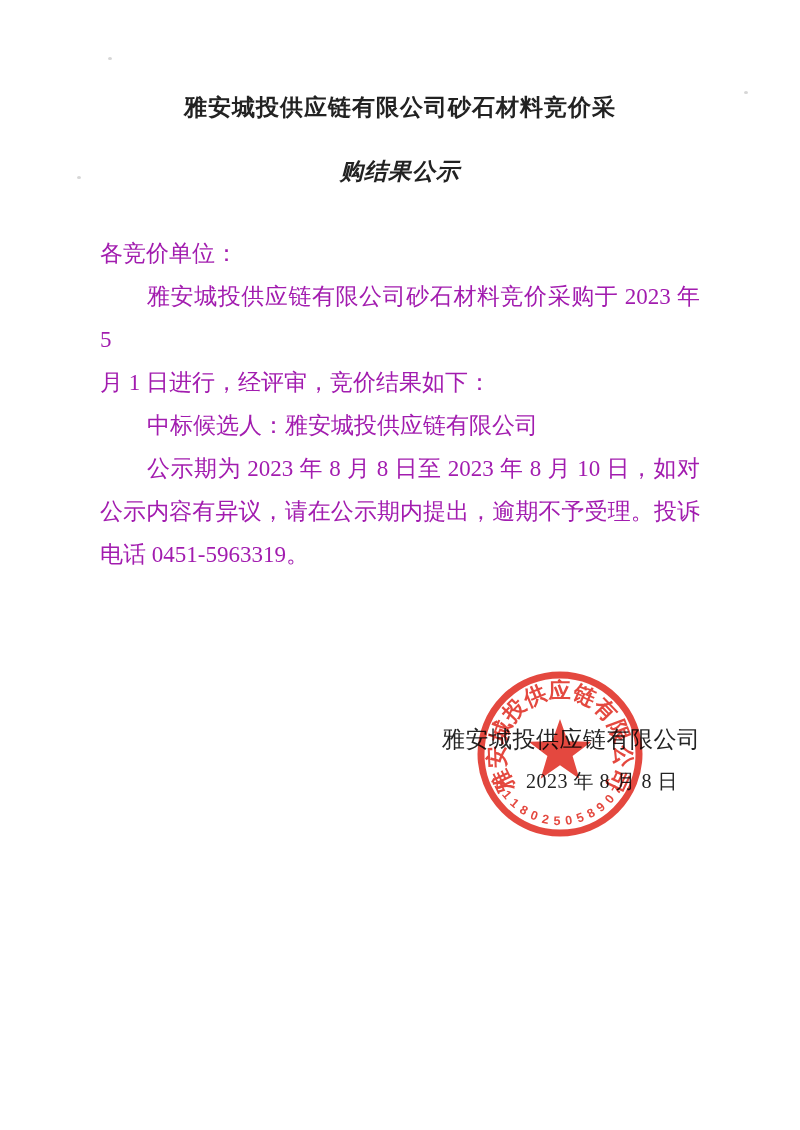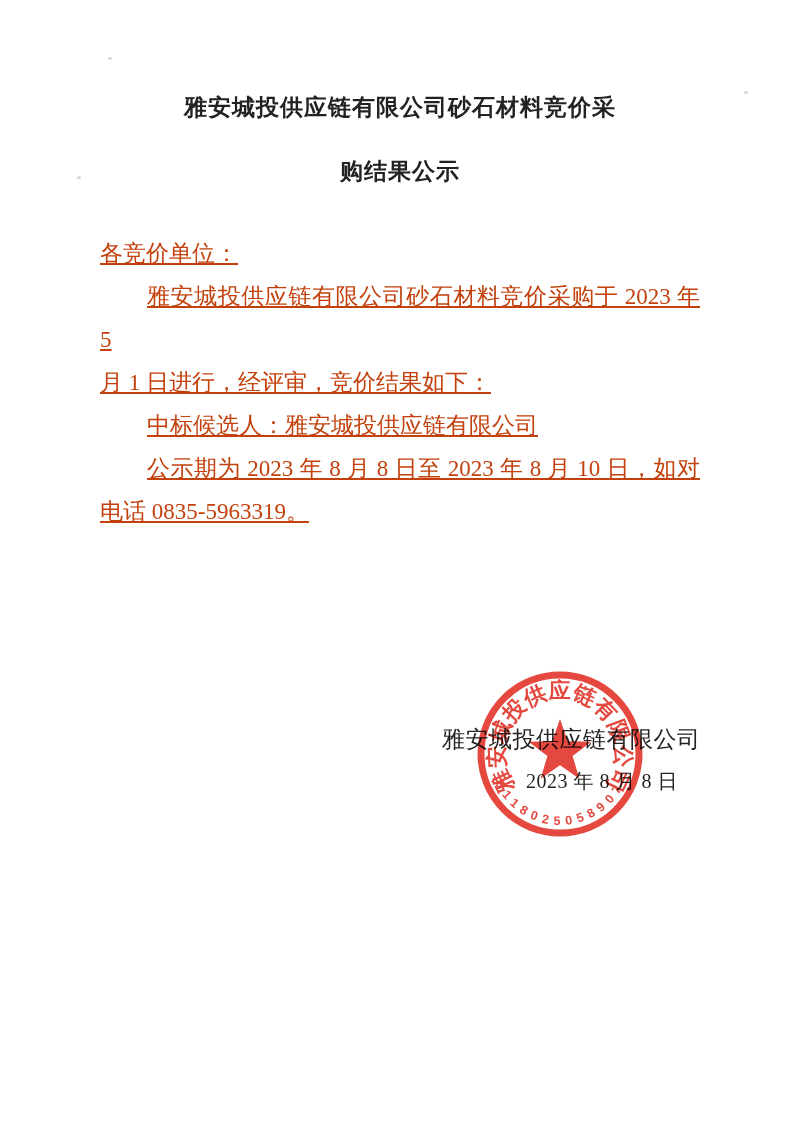--- a/index.html
+++ b/index.html
@@ -18,30 +18,29 @@
     position: absolute;
     left: 0;
     width: 800px;
     text-align: center;
     font-size: 23px;
     font-weight: bold;
     letter-spacing: 1px;
     color: #222;
   }
   .doc-title.line1 { top: 92px; }
-  .doc-title.line2 { top: 156px; }
+  .doc-title.line2 { top: 156px; font-style: italic; }
   .body-block {
     position: absolute;
     left: 100px;
     top: 232px;
     width: 600px;
     font-size: 23px;
     line-height: 43px;
-    color: #c2410c;
-    text-decoration: underline;
+    color: #a21caf;
   }
   .body-line { text-align: left; }
   .body-line.indent { text-indent: 47px; }
   .body-line.fill { text-align: justify; text-align-last: justify; }
   .signature-company {
     position: absolute;
     left: 442px;
     top: 724px;
     font-size: 23px;
     letter-spacing: 0.5px;
@@ -85,21 +84,22 @@
 
   <div class="doc-title line1">雅安城投供应链有限公司砂石材料竞价采</div>
   <div class="doc-title line2">购结果公示</div>
 
   <div class="body-block">
     <div class="body-line">各竞价单位：</div>
     <div class="body-line indent fill">雅安城投供应链有限公司砂石材料竞价采购于 2023 年 5</div>
     <div class="body-line">月 1 日进行，经评审，竞价结果如下：</div>
     <div class="body-line indent">中标候选人：雅安城投供应链有限公司</div>
     <div class="body-line indent fill">公示期为 2023 年 8 月 8 日至 2023 年 8 月 10 日，如对</div>
-    <div class="body-line">电话 0835-5963319。</div>
+    <div class="body-line fill">公示内容有异议，请在公示期内提出，逾期不予受理。投诉</div>
+    <div class="body-line">电话 0451-5963319。</div>
   </div>
 
   <div class="signature-company">雅安城投供应链有限公司</div>
   <div class="signature-date">2023 年 8 月 8 日</div>
 
   <svg class="seal" viewBox="0 0 190 190" xmlns="http://www.w3.org/2000/svg">
     <defs>
       <path id="arcTop" d="M 49.1 127.1 A 56 56 0 1 1 140.9 127.1" fill="none"></path>
       <path id="arcBottom" d="M 28.3 119.3 A 71 71 0 0 0 161.7 119.3" fill="none"></path>
     </defs>

